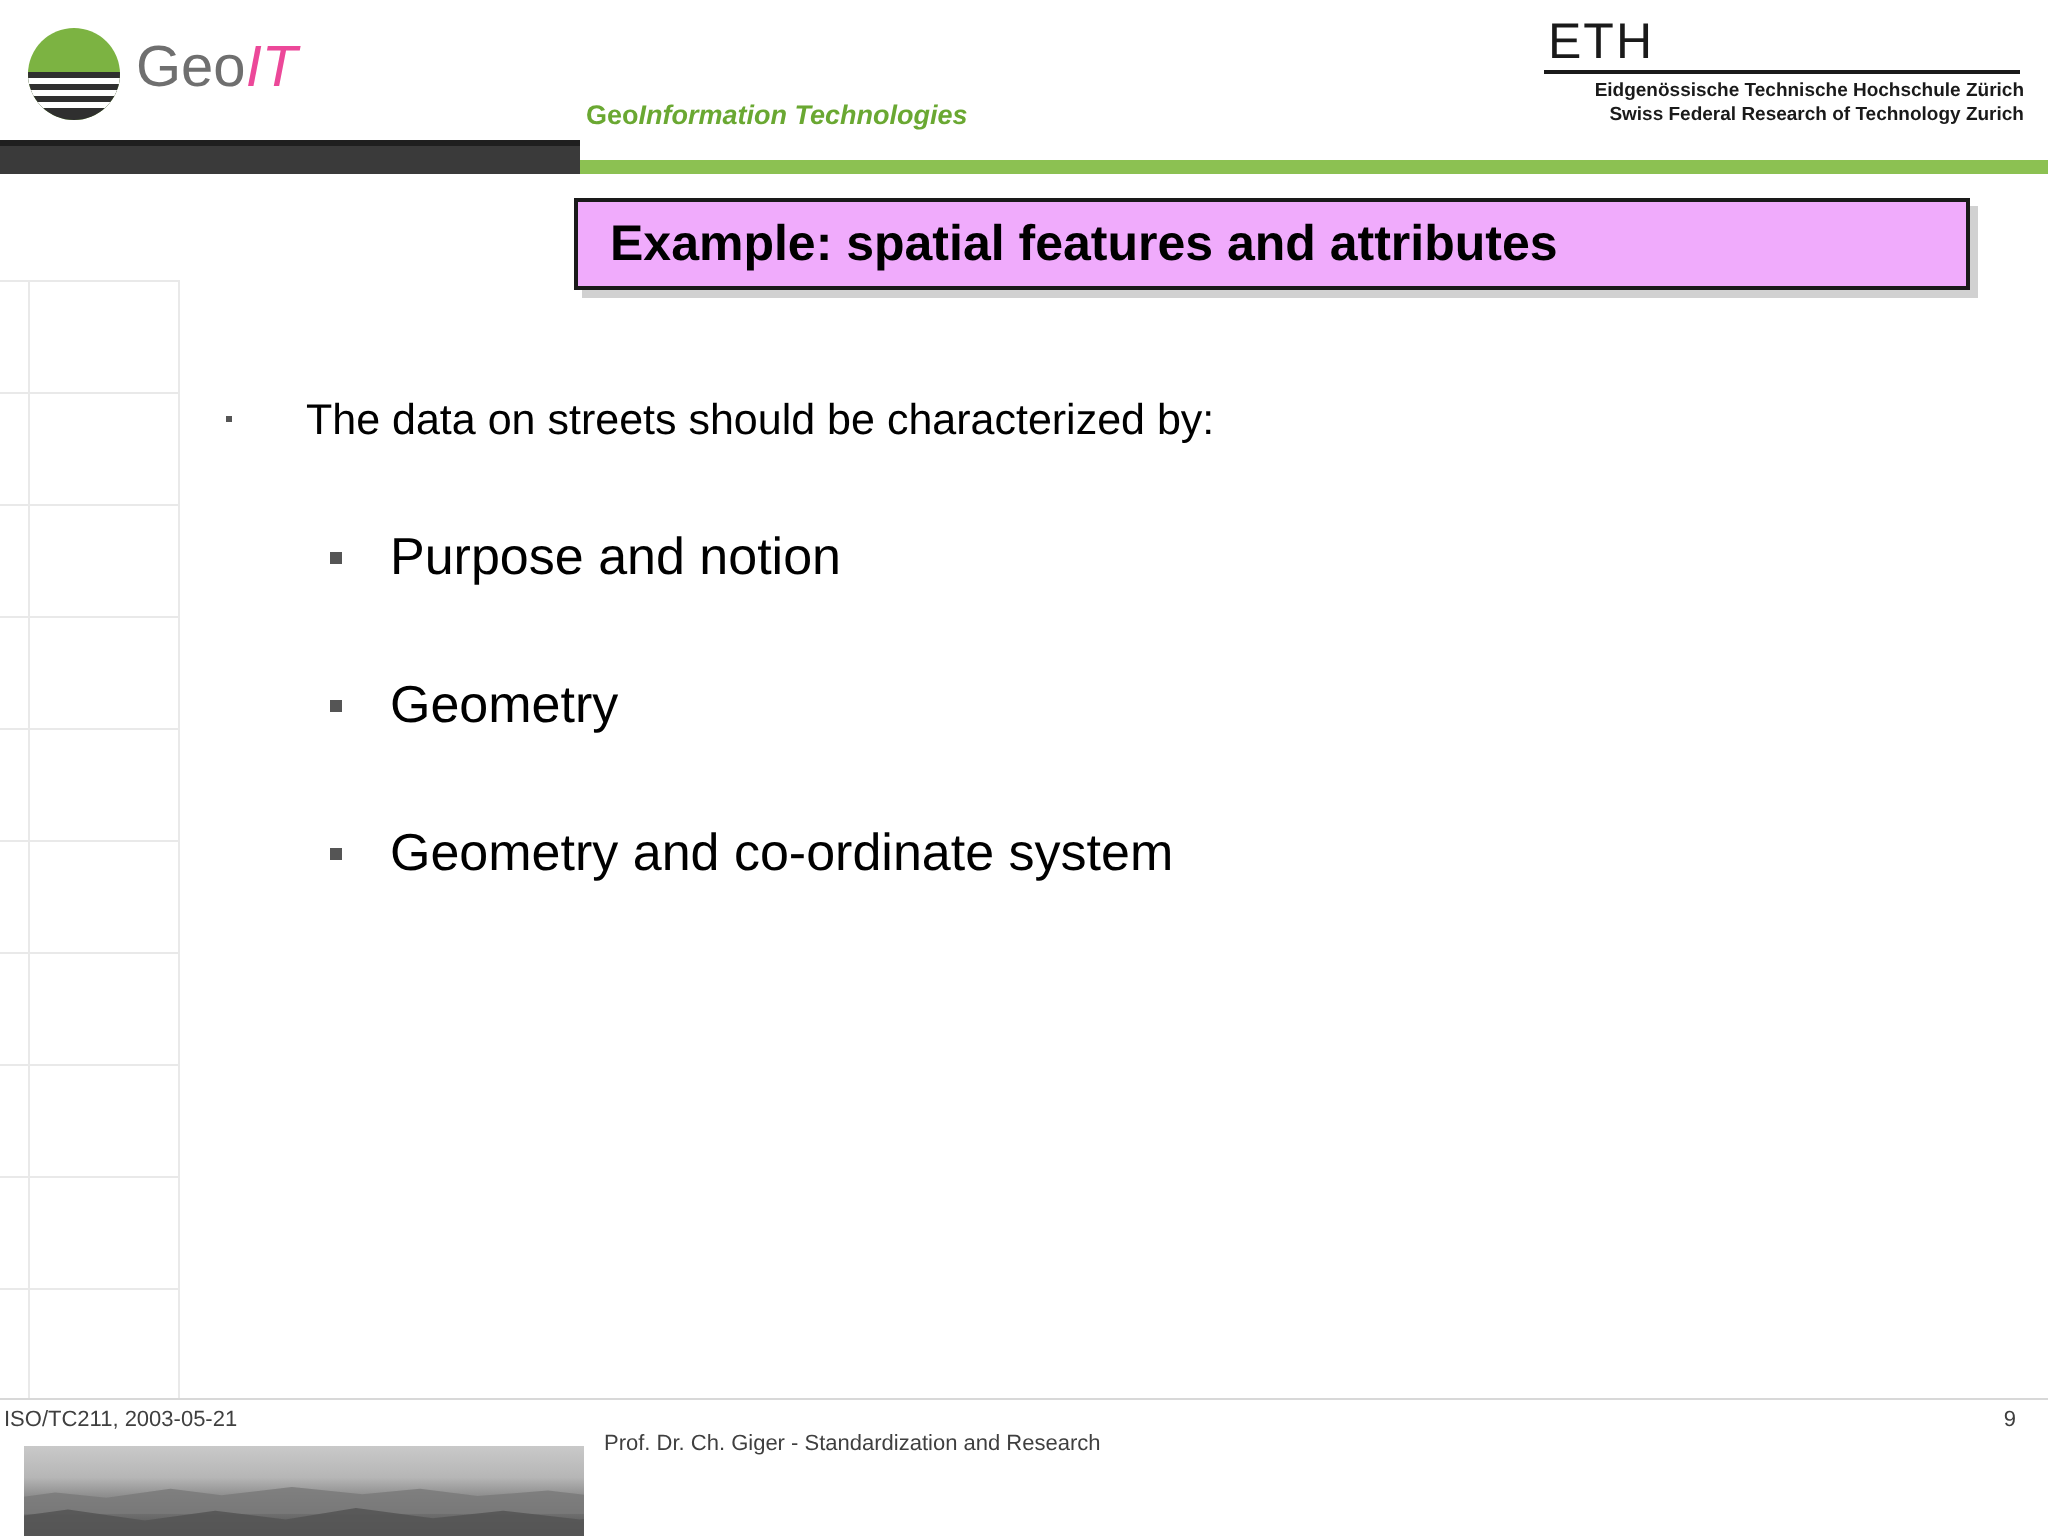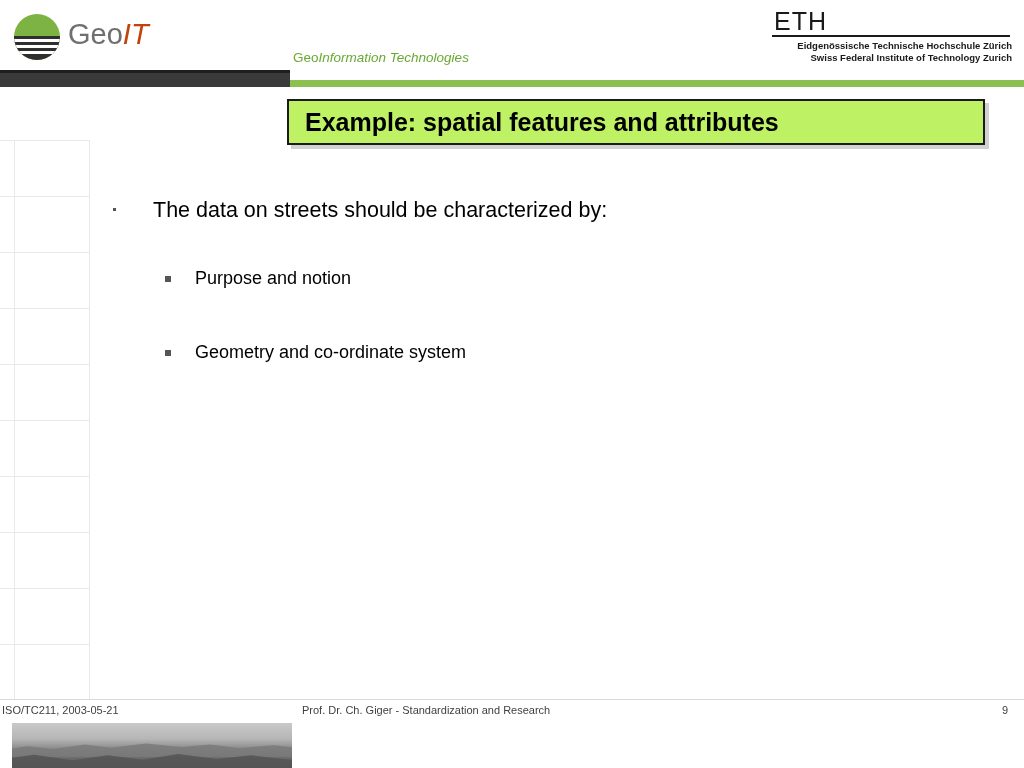--- a/index.html
+++ b/index.html
@@ -50,27 +50,27 @@
   }
   .logo-text {
     position: absolute;
     left: 68px; top: 18px;
     font-size: 29px;
     color: #6f6f6f;
     letter-spacing: 0px;
   }
   .logo-text .it {
     font-style: italic;
-    color: #c2410c;
+    color: #ec4899;
   }
   .tagline {
     position: absolute;
     left: 293px; top: 50px;
     font-size: 13.5px;
-    font-weight: normal;
+    font-weight: bold;
     color: #6aa832;
   }
   .tagline i { font-style: italic; }
 
   .eth {
     position: absolute;
     right: 12px; top: 8px;
     text-align: left;
     width: 240px;
   }
@@ -115,21 +115,21 @@
     background: #1f1f1f;
   }
 
   
   .title-box {
     position: absolute;
     left: 287px; top: 99px;
     width: 694px;
     height: 42px;
     border: 2px solid #1a1a1a;
-    background: #bef264;
+    background: #f0abfc;
     box-shadow: 4px 4px 0 rgba(0,0,0,0.18);
   }
   .title-text {
     position: absolute;
     left: 16px; top: 7px;
     font-size: 25px;
     font-weight: bold;
     color: #000000;
     white-space: nowrap;
   }
@@ -170,21 +170,21 @@
     margin-bottom: 12px;
   }
   .bullet-l1 .dot {
     position: absolute;
     left: 13px; top: 13px;
     width: 3px; height: 3px;
     background: #555555;
   }
   .bullet-l2 {
     position: relative;
-    font-size: 18px;
+    font-size: 26px;
     line-height: 41px;
     padding-left: 95px;
     margin-top: 33px;
   }
   .bullet-l2 .sq {
     position: absolute;
     left: 65px; top: 18px;
     width: 6px; height: 6px;
     background: #555555;
   }
@@ -204,21 +204,21 @@
     height: 18px;
     font-size: 11px;
     color: #3f3f3f;
   }
   .footer .left {
     position: absolute;
     left: 2px; top: 0;
   }
   .footer .center {
     position: absolute;
-    left: 302px; top: 0;
+    left: 302px; top: 12px;
   }
   .footer .right {
     position: absolute;
     right: 16px; top: 0;
   }
 
   
   .photo {
     position: absolute;
     left: 12px; top: 723px;
@@ -264,21 +264,21 @@
   </div>
 
   <div class="tagline">
     <span>Geo</span><i>Information Technologies</i>
   </div>
 
   <div class="eth">
     <div class="eth-logo">ETH</div>
     <div class="eth-rule"></div>
     <div class="eth-line">Eidgenössische Technische Hochschule Zürich</div>
-    <div class="eth-line">Swiss Federal Institute of Technology Zurich</div>
+    <div class="eth-line">Swiss Federal Research of Technology Zurich</div>
   </div>
 
   <div class="bar-dark-thin"></div>
   <div class="bar-dark"></div>
   <div class="bar-green"></div>
 </div>
 
 <div class="title-box">
   <div class="title-text">Example: spatial features and attributes</div>
 </div>
@@ -304,20 +304,24 @@
   <div class="bullet-l1">
     <span class="dot"></span>
     <span>The data on streets should be characterized by:</span>
   </div>
 
   <div class="bullet-l2">
     <span class="sq"></span>
     <span>Purpose and notion</span>
   </div>
 
+  <div class="bullet-l2">
+    <span class="sq"></span>
+    <span>Geometry</span>
+  </div>
 
   <div class="bullet-l2">
     <span class="sq"></span>
     <span>Geometry and co-ordinate system</span>
   </div>
 
 </div>
 
 <div class="footer-rule"></div>
 <div class="footer">

